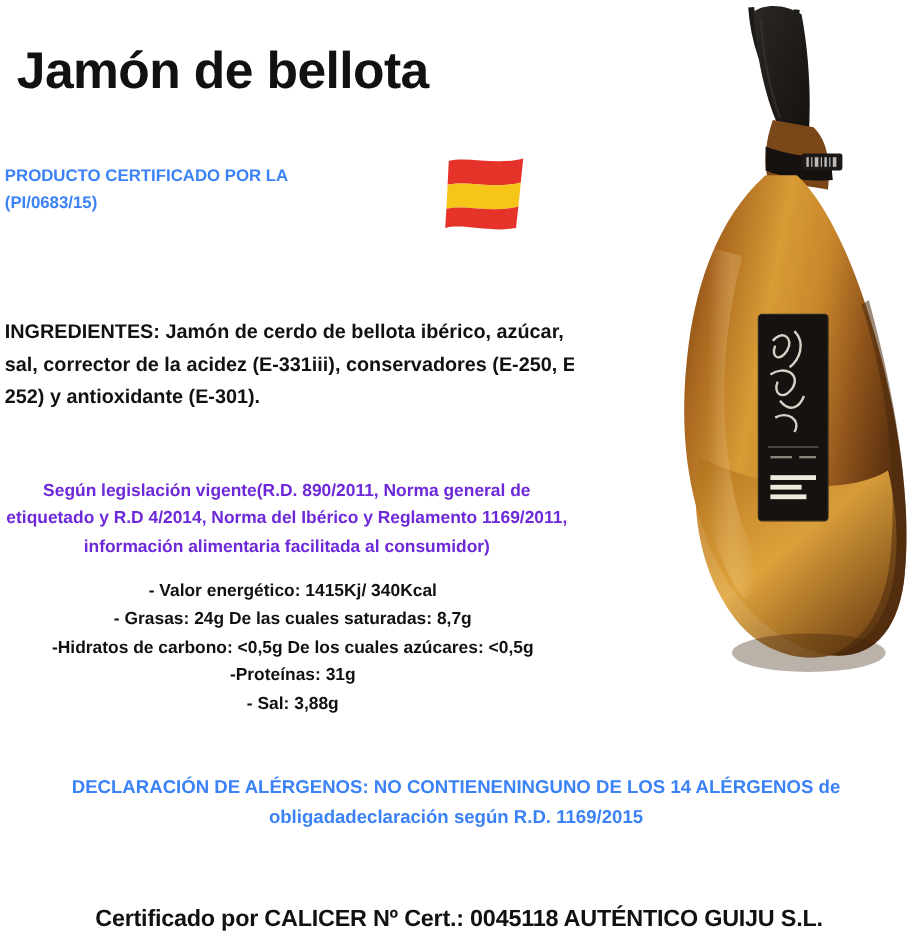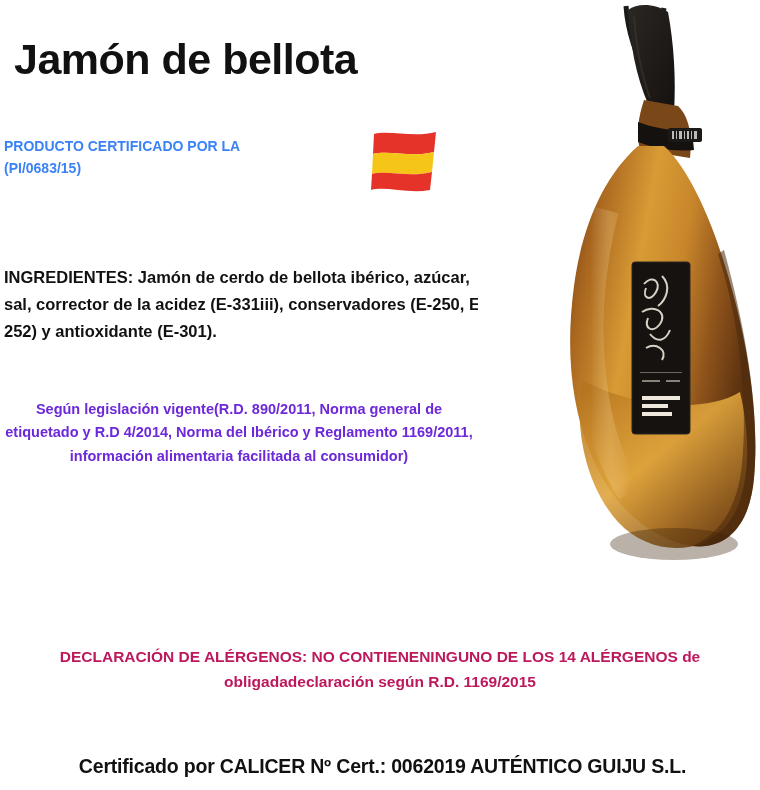--- a/index.html
+++ b/index.html
@@ -102,21 +102,21 @@
   
   .allergens {
     position: absolute;
     left: 4px;
     top: 645px;
     width: 752px;
     font-size: 15.5px;
     font-weight: bold;
     line-height: 1.6;
     text-align: center;
-    color: #be185d;
+    color: #3b82f6;
   }
 
   
   .footer-cert {
     position: absolute;
     left: 10px;
     top: 755px;
     width: 745px;
     font-size: 19.5px;
     font-weight: bold;
@@ -164,27 +164,34 @@
       <path d="M4,6 C20,2 44,10 66,4 L64,24 C42,30 20,22 3,26 Z" fill="#E63329"></path>
       <path d="M3,26 C20,22 42,30 64,24 L62,44 C40,50 18,42 2,46 Z" fill="#F5C518"></path>
       <path d="M2,46 C18,42 40,50 62,44 L60,62 C38,66 16,58 1,62 Z" fill="#E63329"></path>
     </svg>
   </div>
 
   <div class="ingredients">INGREDIENTES: Jamón de cerdo de bellota ibérico, azúcar, sal, corrector de la acidez (E-331iii), conservadores (E-250, E-252) y antioxidante (E-301).</div>
 
   <div class="legislation">Según legislación vigente(R.D. 890/2011, Norma general de etiquetado y R.D 4/2014, Norma del Ibérico y Reglamento 1169/2011, información alimentaria facilitada al consumidor)</div>
 
+  <div class="nutrition">
+    <div>- Valor energético: 1415Kj/ 340Kcal</div>
+    <div>- Grasas: 24g De las cuales saturadas: 8,7g</div>
+    <div>-Hidratos de carbono: &lt;0,5g De los cuales azúcares: &lt;0,5g</div>
+    <div>-Proteínas: 31g</div>
+    <div>- Sal: 3,88g</div>
+  </div>
 
   <div class="allergens">
     <div>DECLARACIÓN DE ALÉRGENOS: NO CONTIENENINGUNO DE LOS 14 ALÉRGENOS de</div>
     <div>obligadadeclaración según R.D. 1169/2015</div>
   </div>
 
-  <div class="footer-cert">Certificado por CALICER Nº Cert.: 0062019 AUTÉNTICO GUIJU S.L.</div>
+  <div class="footer-cert">Certificado por CALICER Nº Cert.: 0045118 AUTÉNTICO GUIJU S.L.</div>
 
   <div class="ham-photo">
     <svg width="282" height="620" viewBox="0 0 282 620" xmlns="http://www.w3.org/2000/svg">
       <defs>
         <linearGradient id="hamBody" x1="0" y1="0" x2="1" y2="0.4">
           <stop offset="0%" stop-color="#6b3b14"></stop>
           <stop offset="18%" stop-color="#a9661f"></stop>
           <stop offset="42%" stop-color="#d89b35"></stop>
           <stop offset="62%" stop-color="#c8862b"></stop>
           <stop offset="82%" stop-color="#8e531b"></stop>

